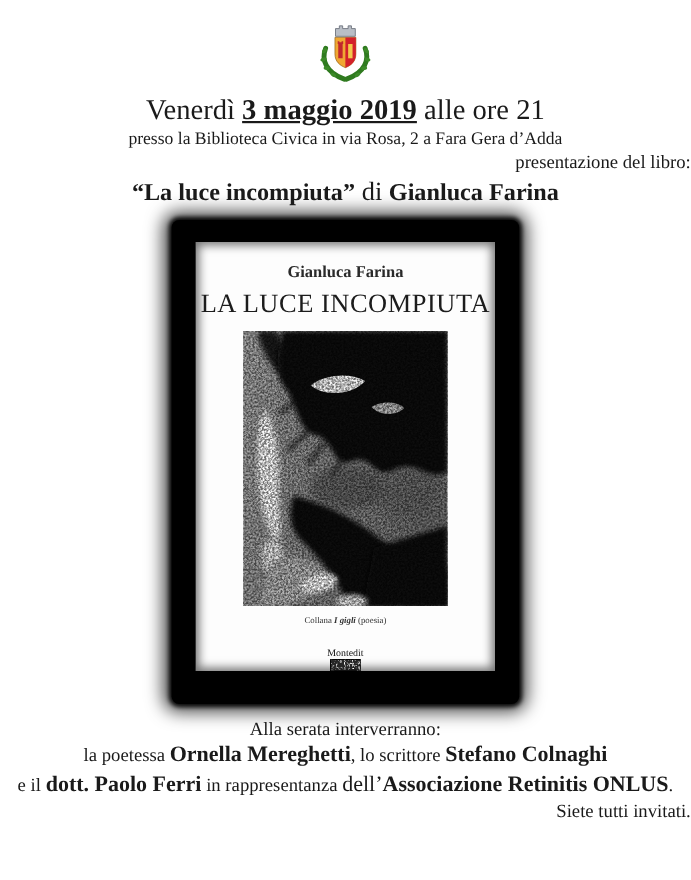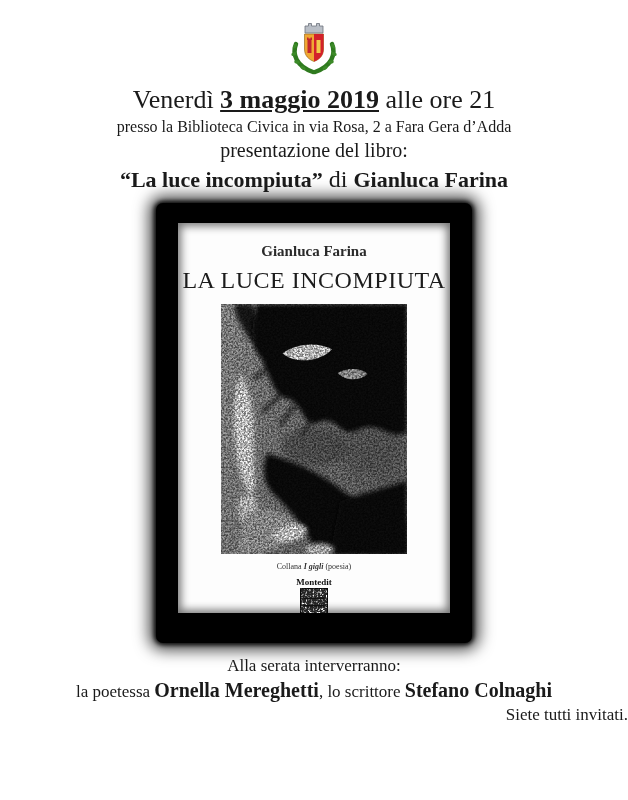--- a/index.html
+++ b/index.html
@@ -12,21 +12,21 @@
   }
   .flyer { width: 628px; height: 800px; text-align: center; position: relative; }
 
   
   .crest { width: 62px; height: 54px; margin: 22px auto 4px; display: block; }
   .patronage { font-size: 16px; line-height: 1.2; }
 
   .event-date { font-size: 26px; line-height: 1.25; margin-top: 8px; }
   .event-date .b { font-weight: bold; text-decoration: underline; }
   .venue-line { font-size: 16px; line-height: 1.3; }
-  .presentation-line { font-size: 20px; line-height: 1.3; }
+  .presentation-line { font-size: 17px; line-height: 1.3; text-align: right; }
   .book-line { font-size: 22px; font-weight: bold; line-height: 1.3; margin-top: 1px; }
   .book-line .r { font-weight: normal; font-size: 24px; }
 
   
   .book-photo {
     width: 272px;
     margin: 8px auto 0;
     background: #000;
     border-radius: 7px;
     padding: 20px 22px 30px;
@@ -36,21 +36,21 @@
     width: 272px; height: 390px;
     background: #fdfdfd;
     box-shadow: inset 0 0 9px 3px rgba(0,0,0,0.55);
     overflow: hidden;
   }
   .cover-author { font-size: 15px; font-weight: bold; color: #2a2a2a; padding-top: 20px; }
   .cover-title { font-size: 24px; letter-spacing: 0.5px; color: #1c1c1c; margin-top: 7px; }
   .face-photo { width: 186px; height: 250px; display: block; margin: 10px auto 0; }
   .series-line { font-size: 8px; color: #333; margin-top: 8px; }
   .series-line .sb { font-weight: bold; font-style: italic; }
-  .publisher { font-size: 9px; font-weight: bold; color: #111; margin-top: 6px; }
+  .publisher { font-size: 9px; font-weight: normal; color: #111; margin-top: 20px; }
   .publisher-logo { width: 28px; height: 30px; display: block; margin: 1px auto 0; }
 
   
   .footer { margin-top: 12px; }
   .footer-intro { font-size: 17px; line-height: 1.25; }
   .speakers-line, .representative-line { font-size: 17px; line-height: 1.35; }
   .nm { font-weight: bold; font-size: 20px; }
   .dell { font-size: 20px; }
   .closing-line { font-size: 17px; text-align: right; margin-left: 85px; margin-top: 1px; }
 </style>
@@ -150,17 +150,18 @@
         <path d="M4,11 h22 M4,19 h22" stroke="#111" stroke-width="1.6" fill="none"></path>
       </svg>
     </div>
   </div>
 
   <div class="footer">
     <div class="footer-intro">Alla serata interverranno:</div>
 
     <div class="speakers-line"><span>la poetessa </span><span class="nm">Ornella Mereghetti</span><span>, lo scrittore </span><span class="nm">Stefano Colnaghi</span></div>
 
+    <div class="representative-line"><span>e il </span><span class="nm">dott. Paolo Ferri</span><span> in rappresentanza </span><span class="dell">dell’</span><span class="nm">Associazione Retinitis ONLUS</span><span>.</span></div>
 
     <div class="closing-line">Siete tutti invitati.</div>
   </div>
 
 </div>
 
 </body></html>

